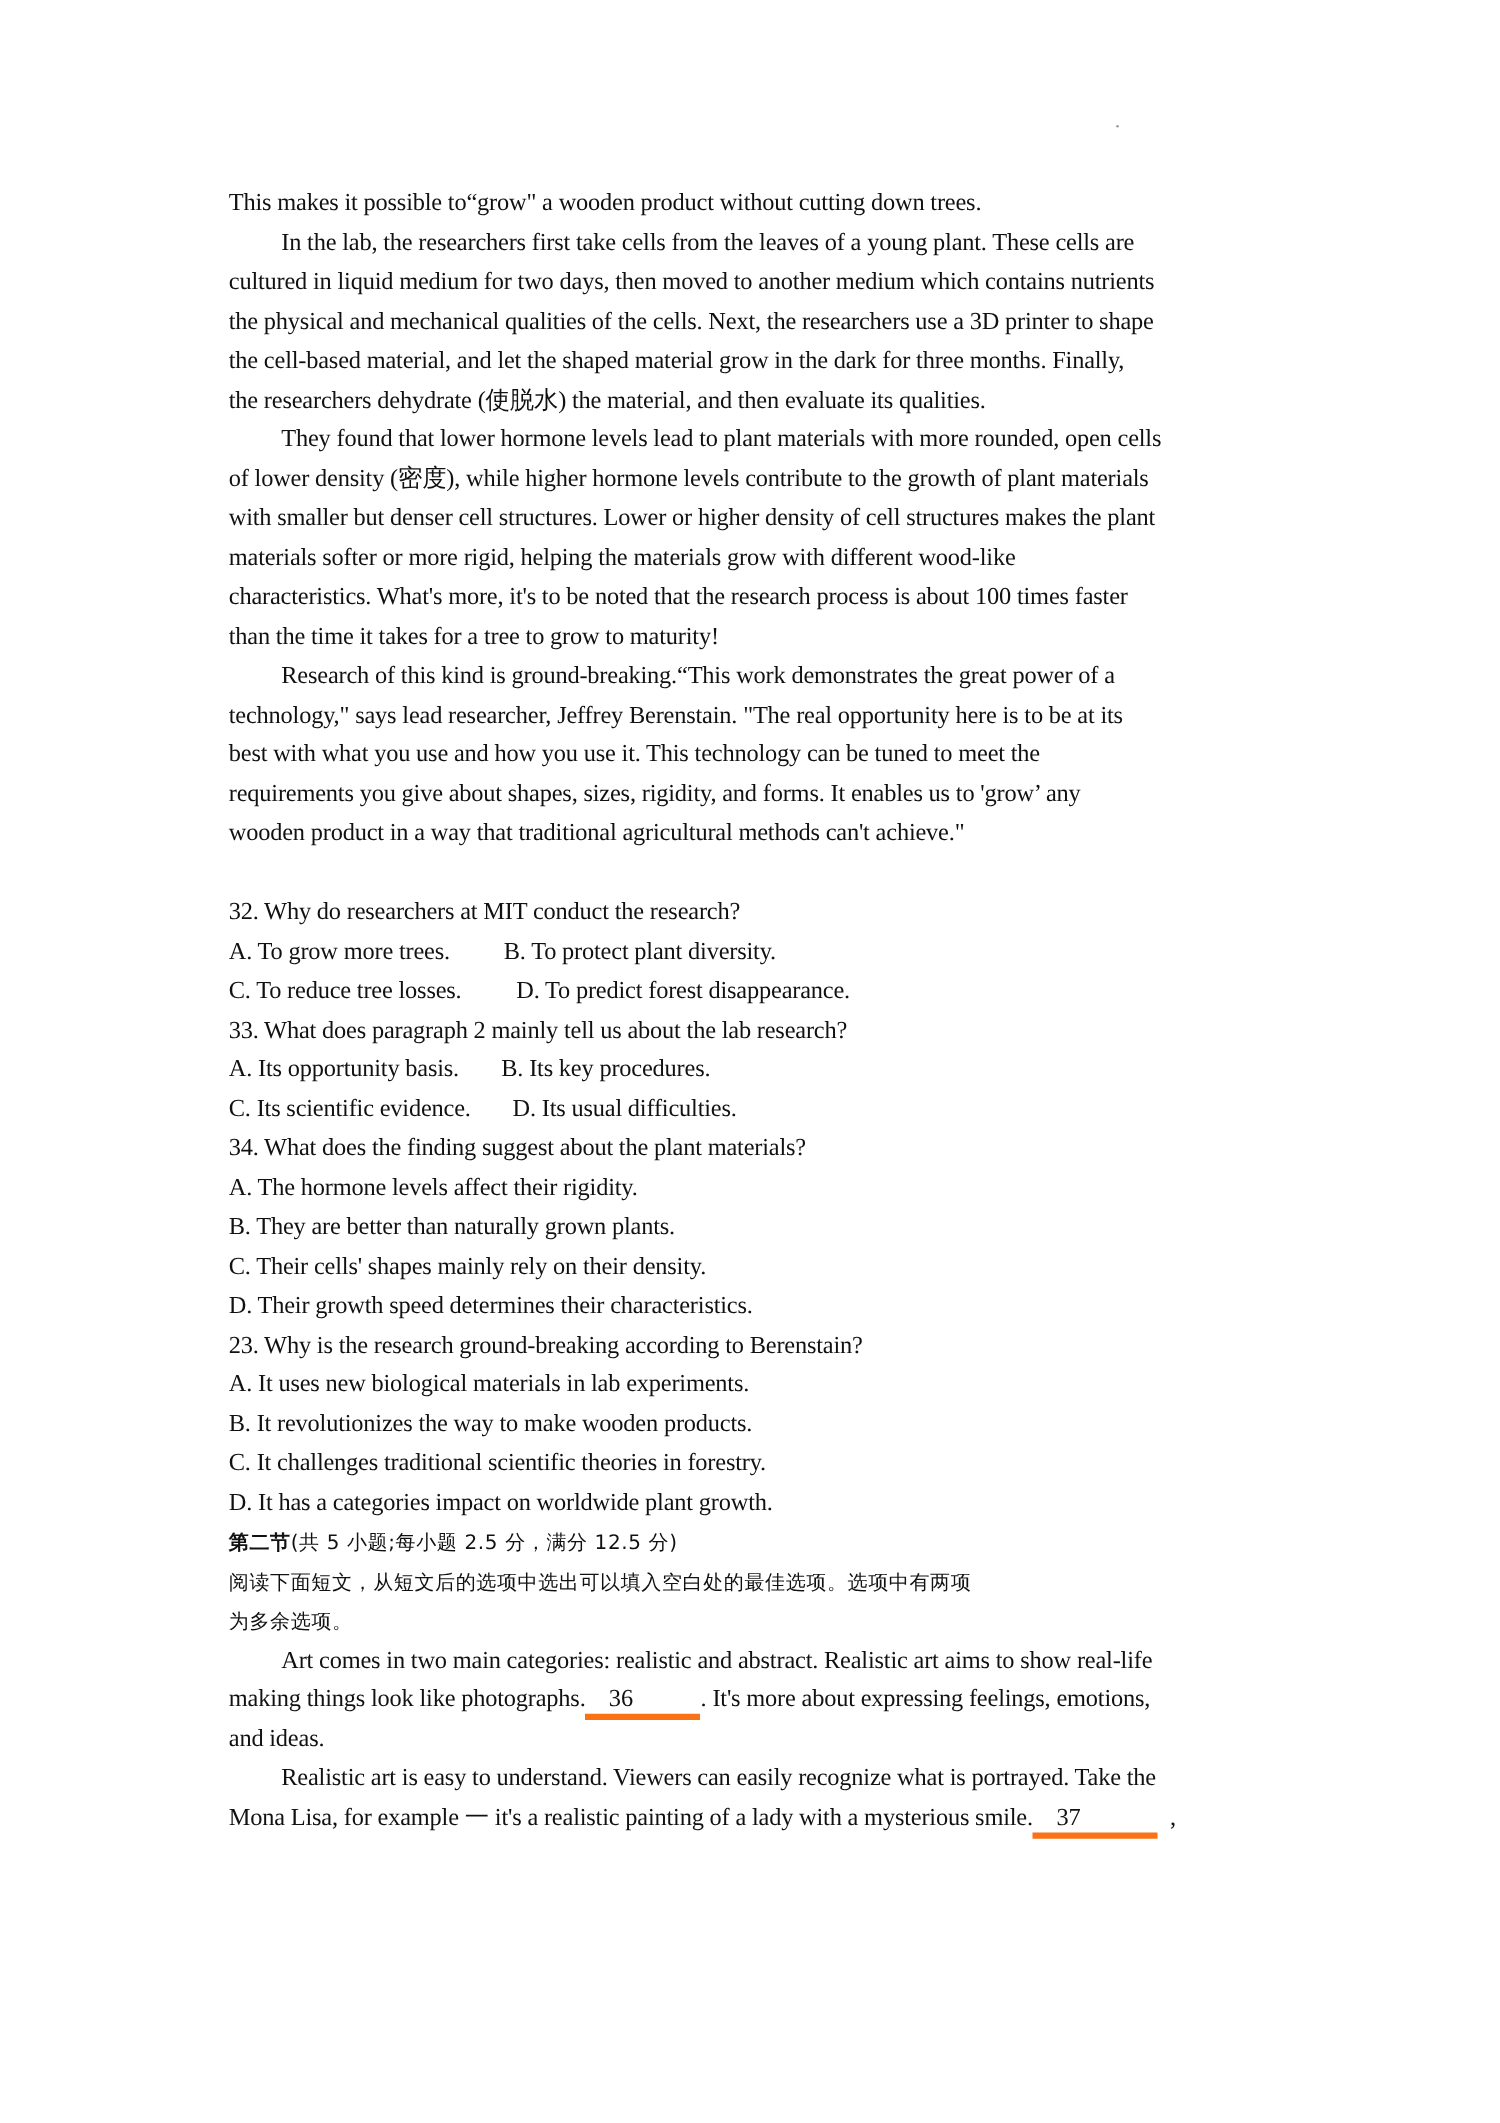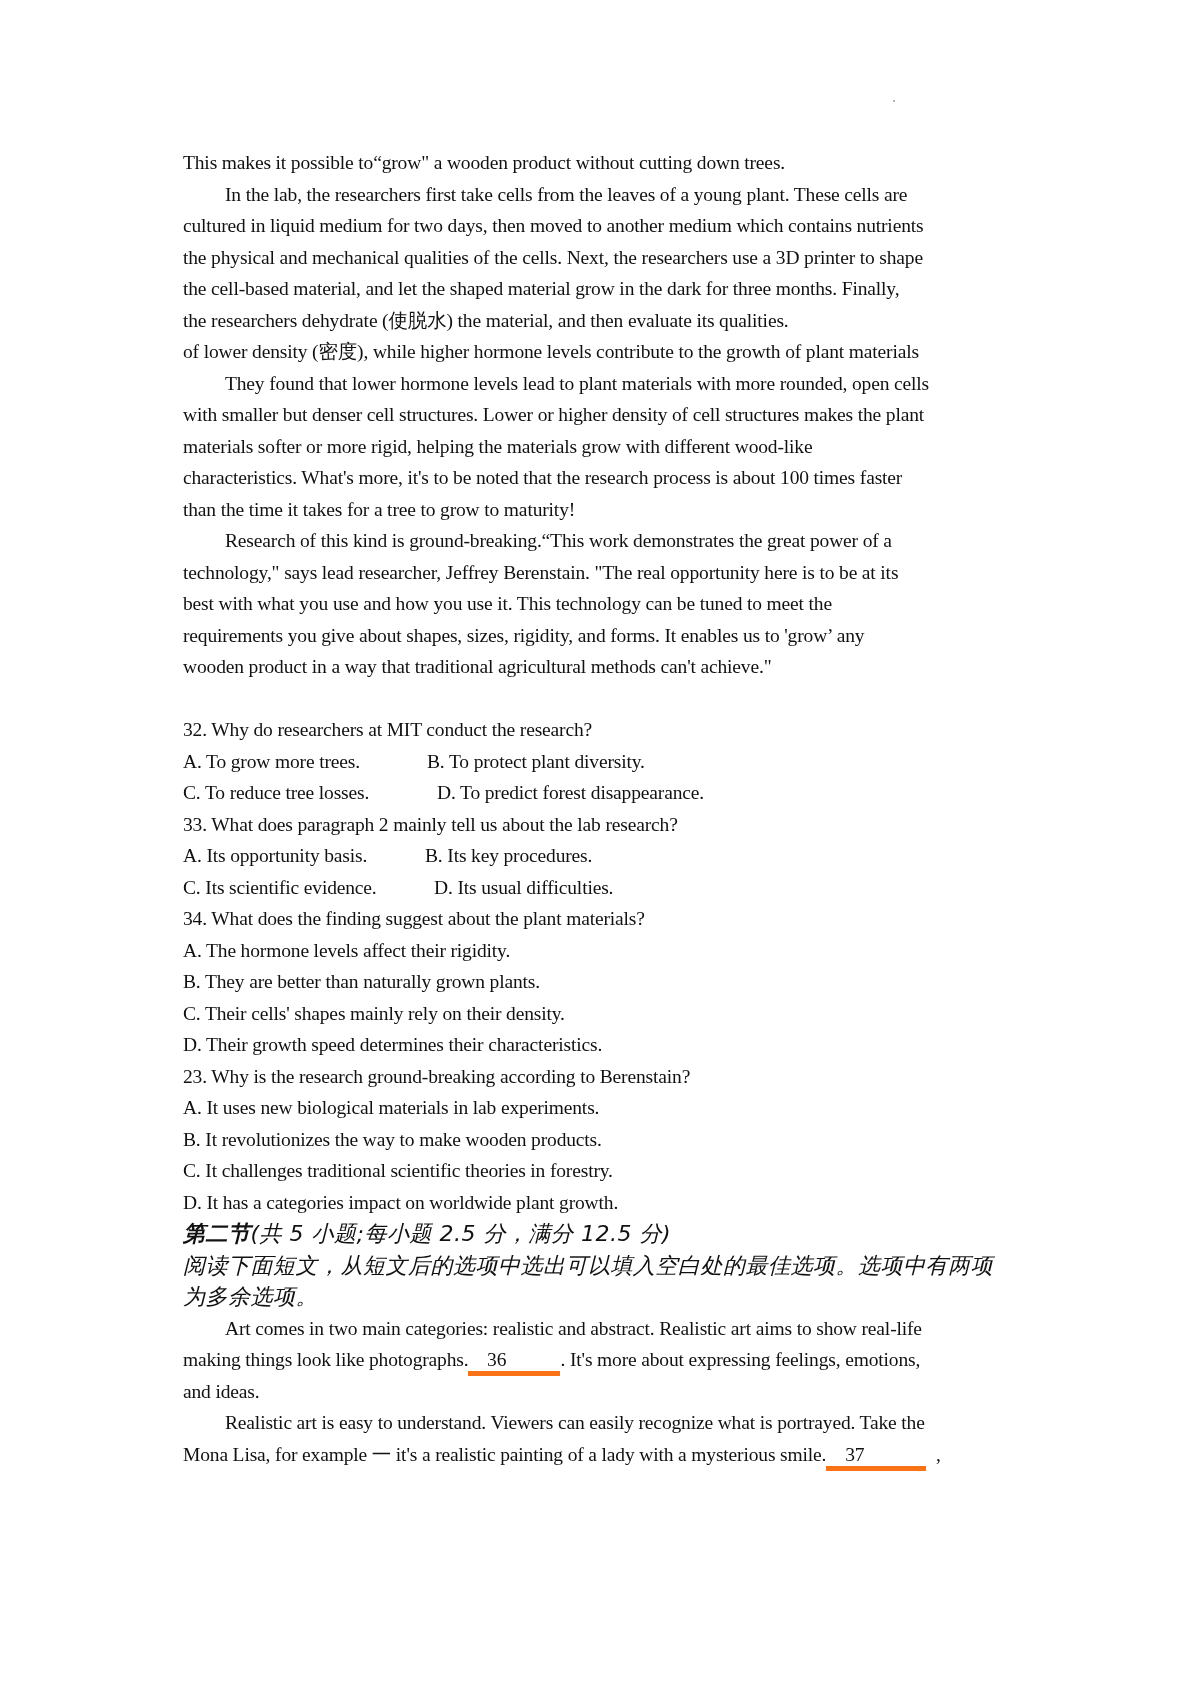--- a/index.html
+++ b/index.html
@@ -23,24 +23,24 @@
     }
     .line {
       font-size: 19.5px;
       line-height: 31.5px;
       height: 31.5px;
       white-space: nowrap;
       letter-spacing: -0.15px;
     }
     .indent { padding-left: 42px; }
     .gap { height: 31.5px; }
-    .opt-row { display: flex; gap: 24px; }
+    .opt-row { display: flex; }
     .opt-a { display: inline-block; }
     .bold { font-weight: bold; }
-    .cjk { font-family: "DejaVu Sans", sans-serif; font-size: 22px; letter-spacing: 0.5px; font-style: italic; }
+    .cjk { font-family: "DejaVu Sans", sans-serif; font-size: 16px; letter-spacing: 0.5px; }
     .blank {
       display: inline-block;
       border-bottom: 5px solid #f97316;
       line-height: 22px;
       text-align: left;
     }
     .blank36 { width: 92px; padding-left: 0; }
     .blank37 { width: 100px; }
     .dot {
       position: absolute;
@@ -63,22 +63,22 @@
 
   <div>
     <div class="line indent">In the lab, the researchers first take cells from the leaves of a young plant. These cells are</div>
     <div class="line">cultured in liquid medium for two days, then moved to another medium which contains nutrients</div>
     <div class="line">the physical and mechanical qualities of the cells. Next, the researchers use a 3D printer to shape</div>
     <div class="line">the cell-based material, and let the shaped material grow in the dark for three months. Finally,</div>
     <div class="line">the researchers dehydrate (使脱水) the material, and then evaluate its qualities.</div>
   </div>
 
   <div>
+    <div class="line indent">They found that lower hormone levels lead to plant materials with more rounded, open cells</div>
     <div class="line">of lower density (密度), while higher hormone levels contribute to the growth of plant materials</div>
-    <div class="line indent">They found that lower hormone levels lead to plant materials with more rounded, open cells</div>
     <div class="line">with smaller but denser cell structures. Lower or higher density of cell structures makes the plant</div>
     <div class="line">materials softer or more rigid, helping the materials grow with different wood-like</div>
     <div class="line">characteristics. What's more, it's to be noted that the research process is about 100 times faster</div>
     <div class="line">than the time it takes for a tree to grow to maturity!</div>
   </div>
 
   <div>
     <div class="line indent">Research of this kind is ground-breaking.“This work demonstrates the great power of a</div>
     <div class="line">technology," says lead researcher, Jeffrey Berenstain. "The real opportunity here is to be at its</div>
     <div class="line">best with what you use and how you use it. This technology can be tuned to meet the</div>

